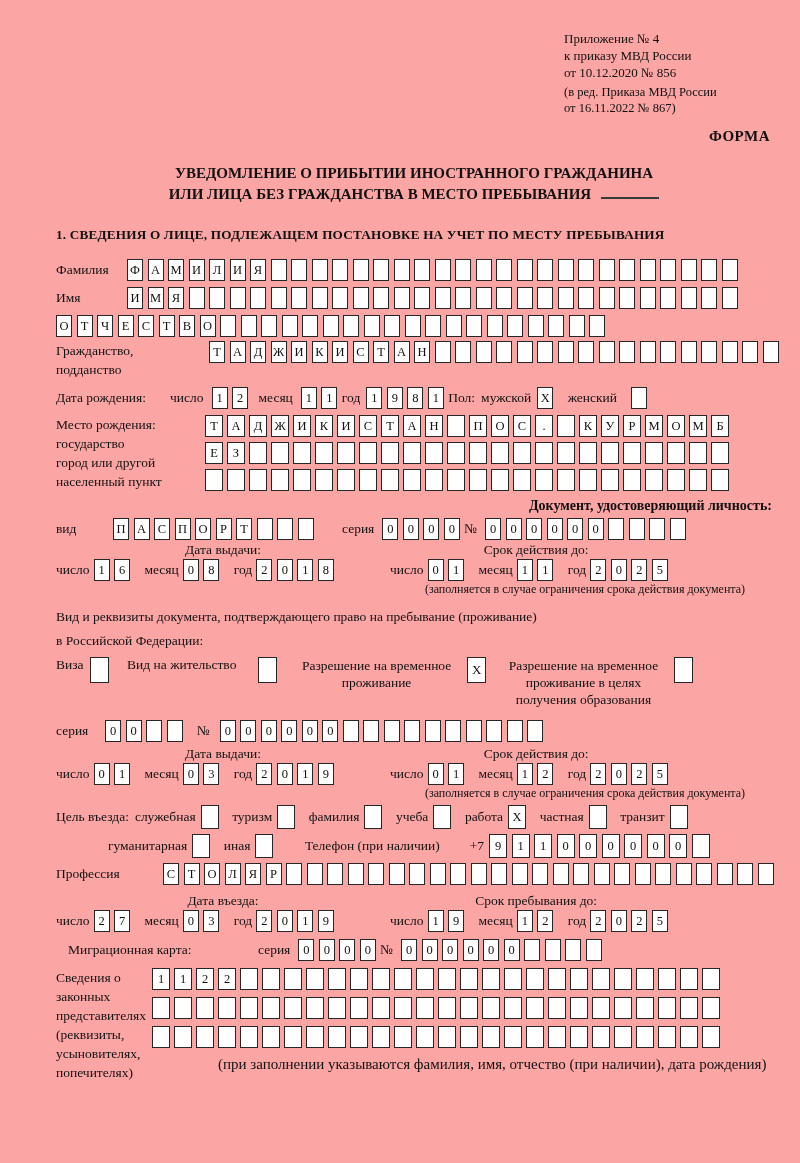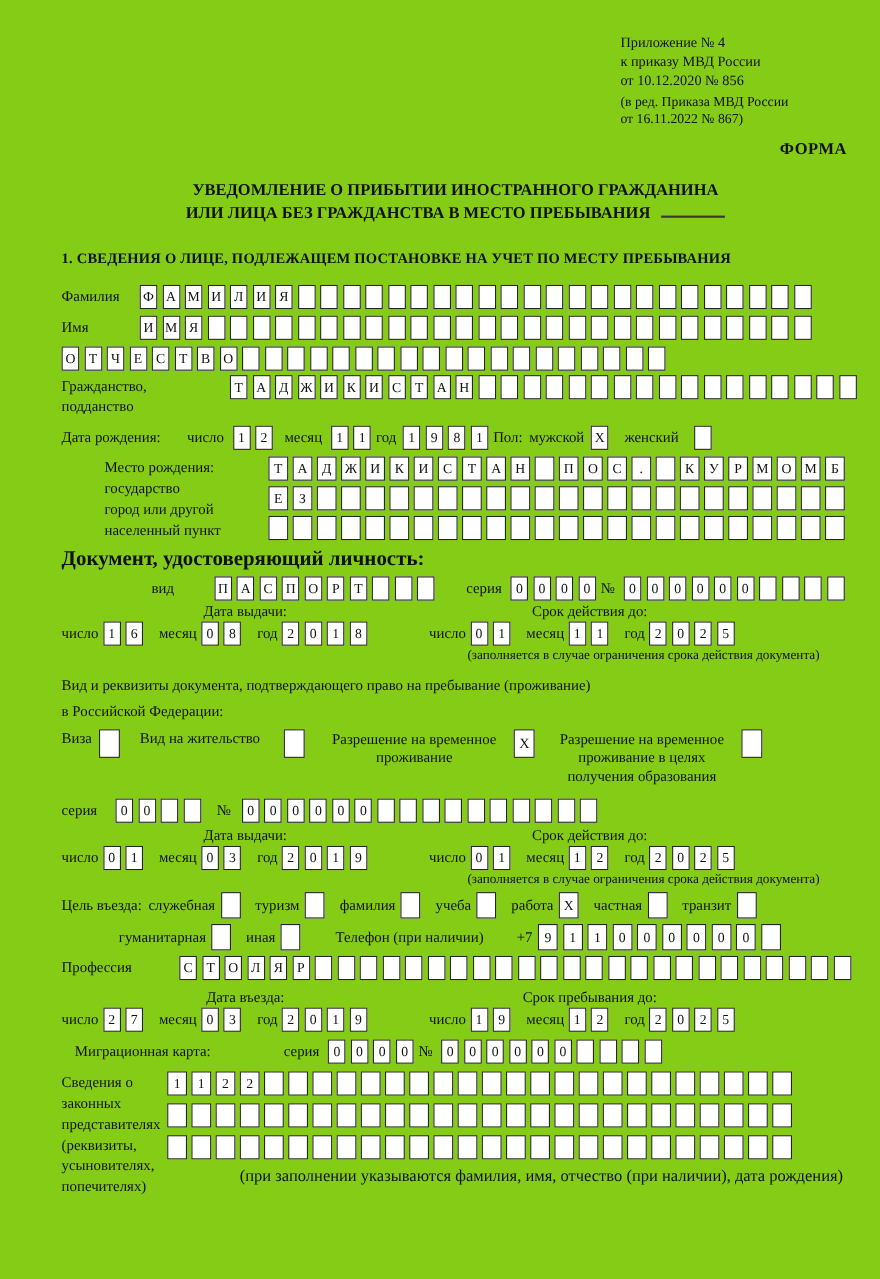--- a/index.html
+++ b/index.html
@@ -1,20 +1,20 @@
 <!DOCTYPE html>
 <html><head>
 <meta charset="utf-8">
 <style>
   html,body{margin:0;padding:0;background:#ffffff;}
   .page{
     width:800px;height:1163px;box-sizing:border-box;
     padding:30px 28px 0 56px;
     font-family:"Liberation Serif","DejaVu Serif",serif;
-    color:#111;background:#84cc16;overflow:hidden;position:relative;
+    color:#111;background:#fca5a5;overflow:hidden;position:relative;
   }
   
   .ref-block{margin-left:508px;font-size:13px;line-height:17px;}
   .ref-ed{margin-top:3px;font-size:12.5px;line-height:16px;}
   .forma{margin-top:12px;text-align:right;font-weight:bold;font-size:15px;letter-spacing:.5px;padding-right:2px;}
   
   .title{margin-top:18px;text-align:center;font-weight:bold;font-size:15px;line-height:21px;}
   .title-underline{display:inline-block;width:58px;border-bottom:2px solid #3a3a3a;height:12px;margin-left:10px;}
   .section-title{margin-top:22px;font-weight:bold;font-size:13.2px;letter-spacing:.2px;}
   .fields{margin-top:16px;}
@@ -28,24 +28,24 @@
     width:14px;height:20px;border:1.5px solid #262626;margin-right:4.5px;
     display:flex;align-items:center;justify-content:center;
     font-size:12.5px;background:#fff;flex:0 0 auto;
   }
   .cells-w .cell{width:16px;margin-right:4px;}
   .lw70{width:71px;flex:0 0 auto;}
   .lw136{width:136px;flex:0 0 auto;}
   .lw117{width:117px;flex:0 0 auto;}
   .lw149{width:149px;flex:0 0 auto;}
   .lw96{width:96px;flex:0 0 auto;}
-  .mb4{margin-bottom:4px;} .mb8{margin-bottom:8px;gap:36px;} .mb2{margin-bottom:2px;justify-content:flex-end;}
+  .mb4{margin-bottom:4px;} .mb8{margin-bottom:8px;gap:36px;} .mb2{margin-bottom:2px;}
   .rows-col .cells{margin-bottom:5px;}
   
-  .doc-header{text-align:left;font-weight:bold;font-size:19px;margin-bottom:4px;}
+  .doc-header{text-align:right;font-weight:bold;font-size:14px;margin-bottom:4px;}
   
   .date-pair{display:flex;align-items:flex-start;}
   .dg{}
   .dg-left{width:334px;flex:0 0 auto;}
   .date-title{text-align:center;font-size:13.5px;margin-bottom:1px;font-family:Liberation Serif, serif;}
   .date-line{display:flex;align-items:center;}
   .date-line .lbl{margin-right:4px;}
   .date-line .cells{margin-right:10px;}
   .validity-note{margin-left:334px;width:390px;text-align:center;font-size:12px;margin-top:1px;}
   

